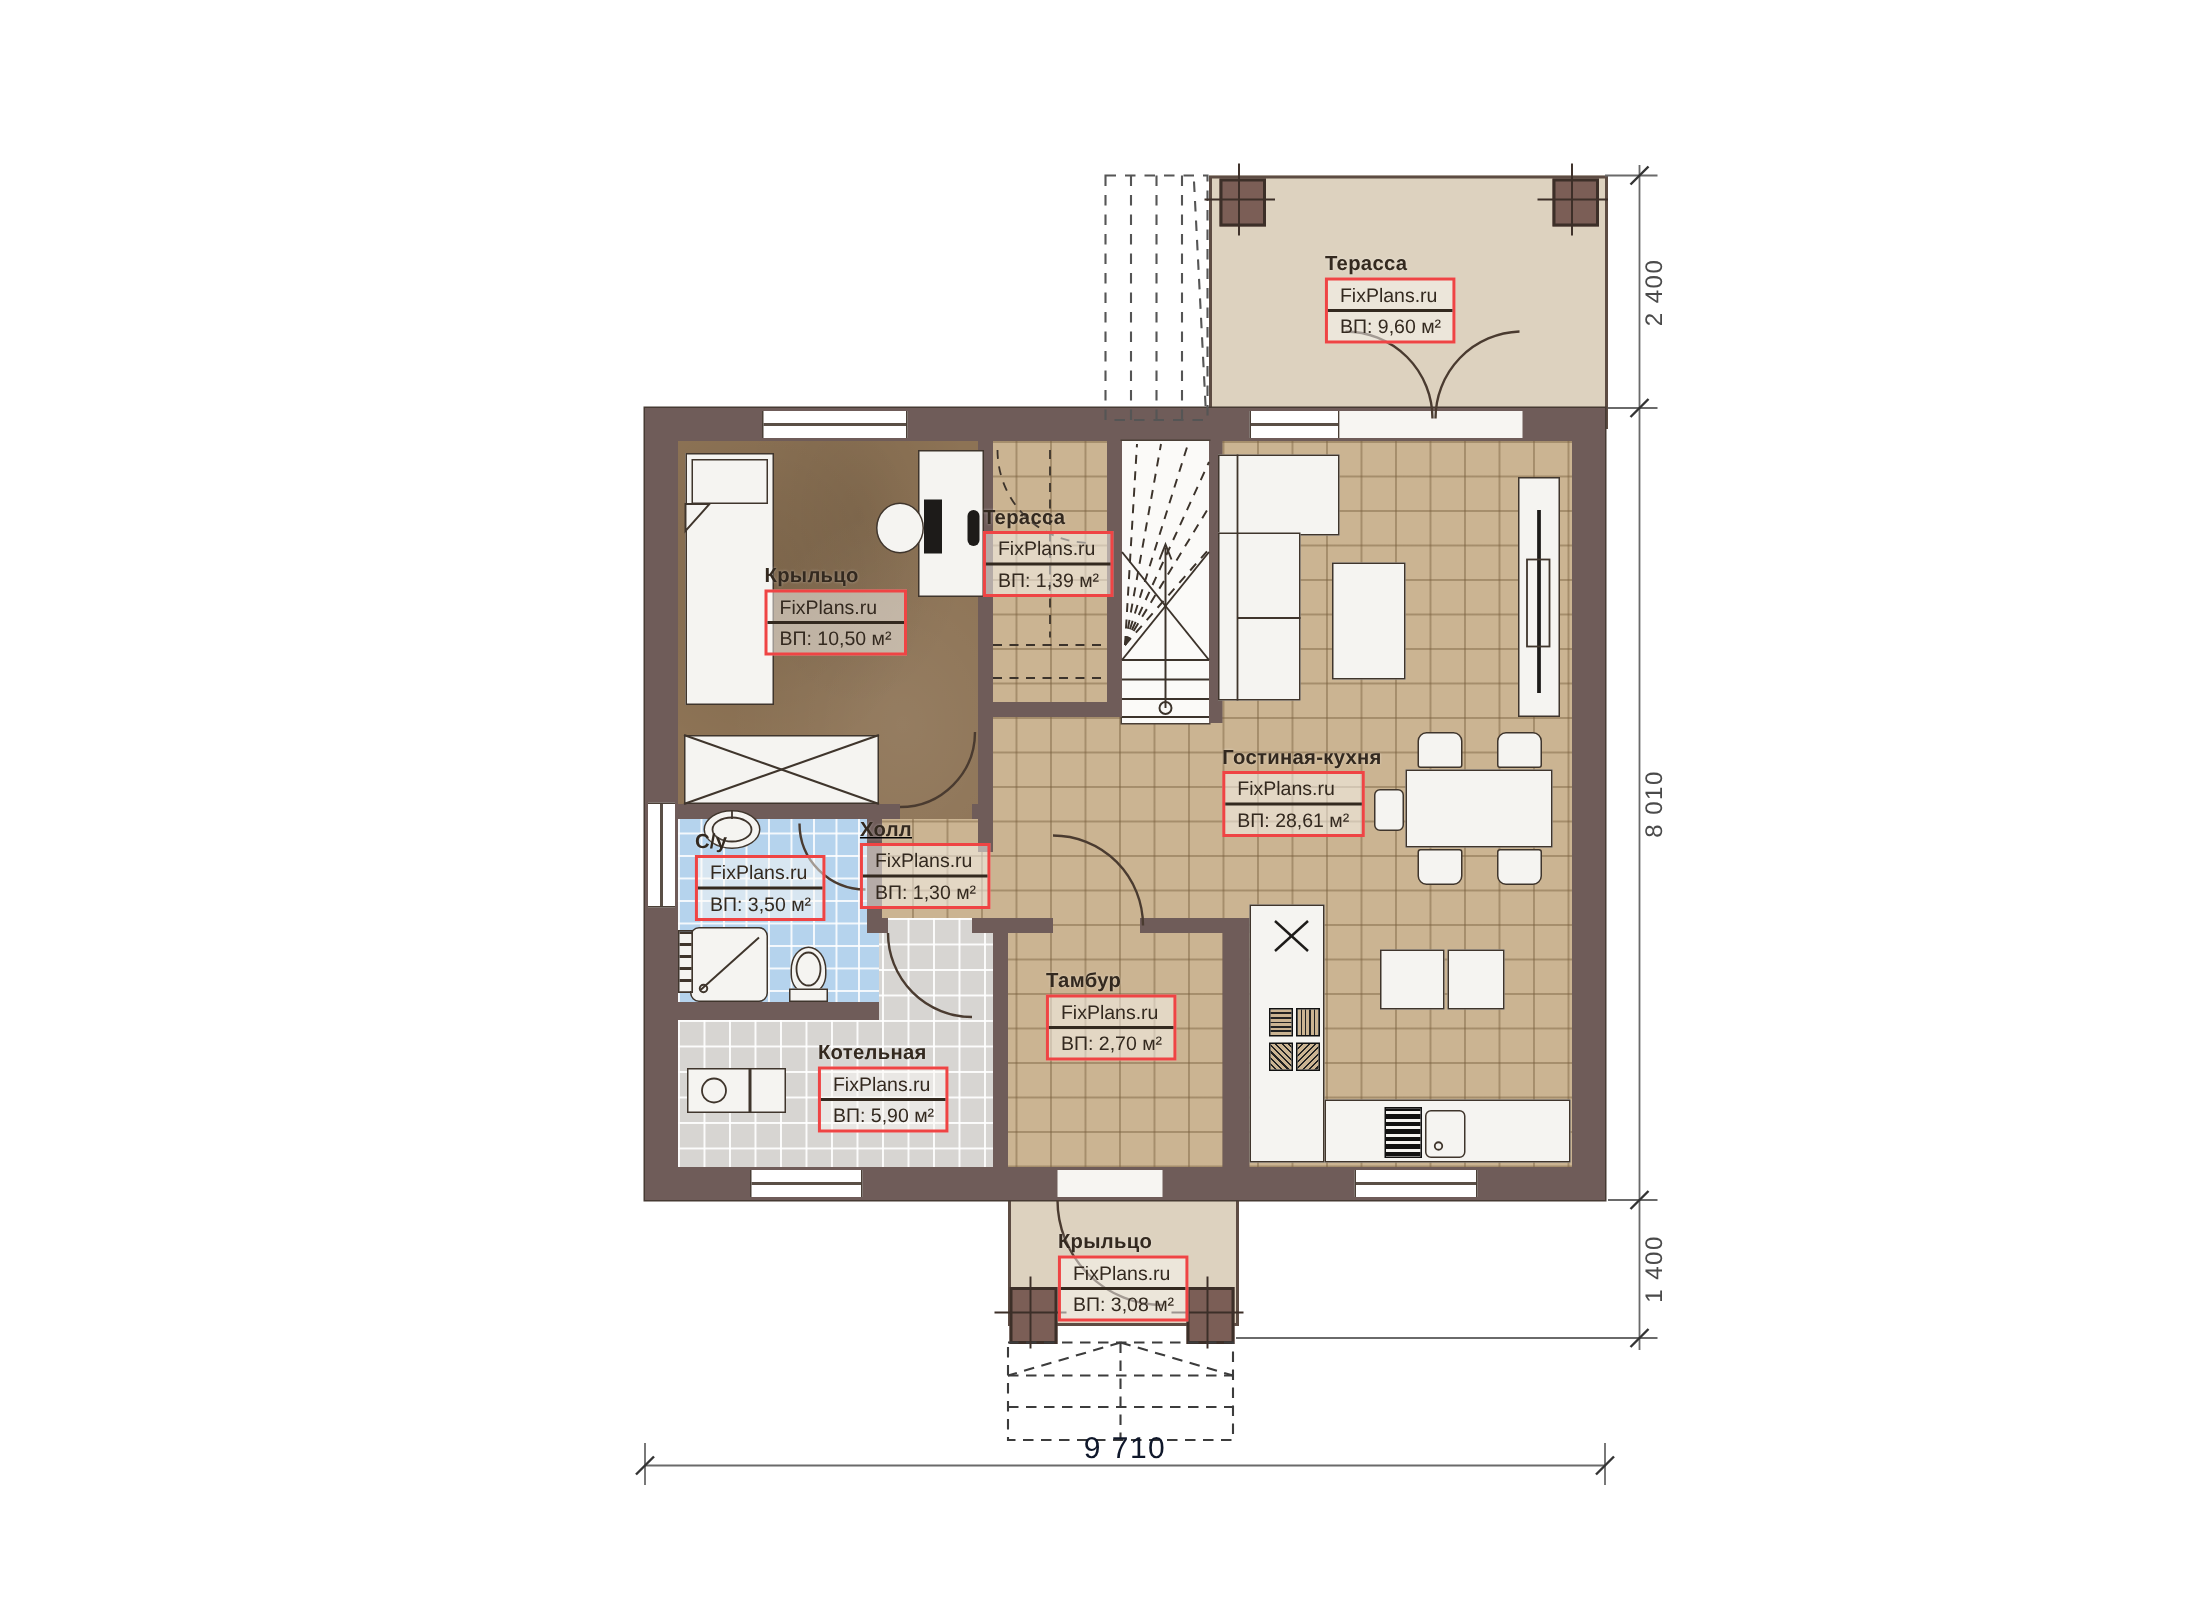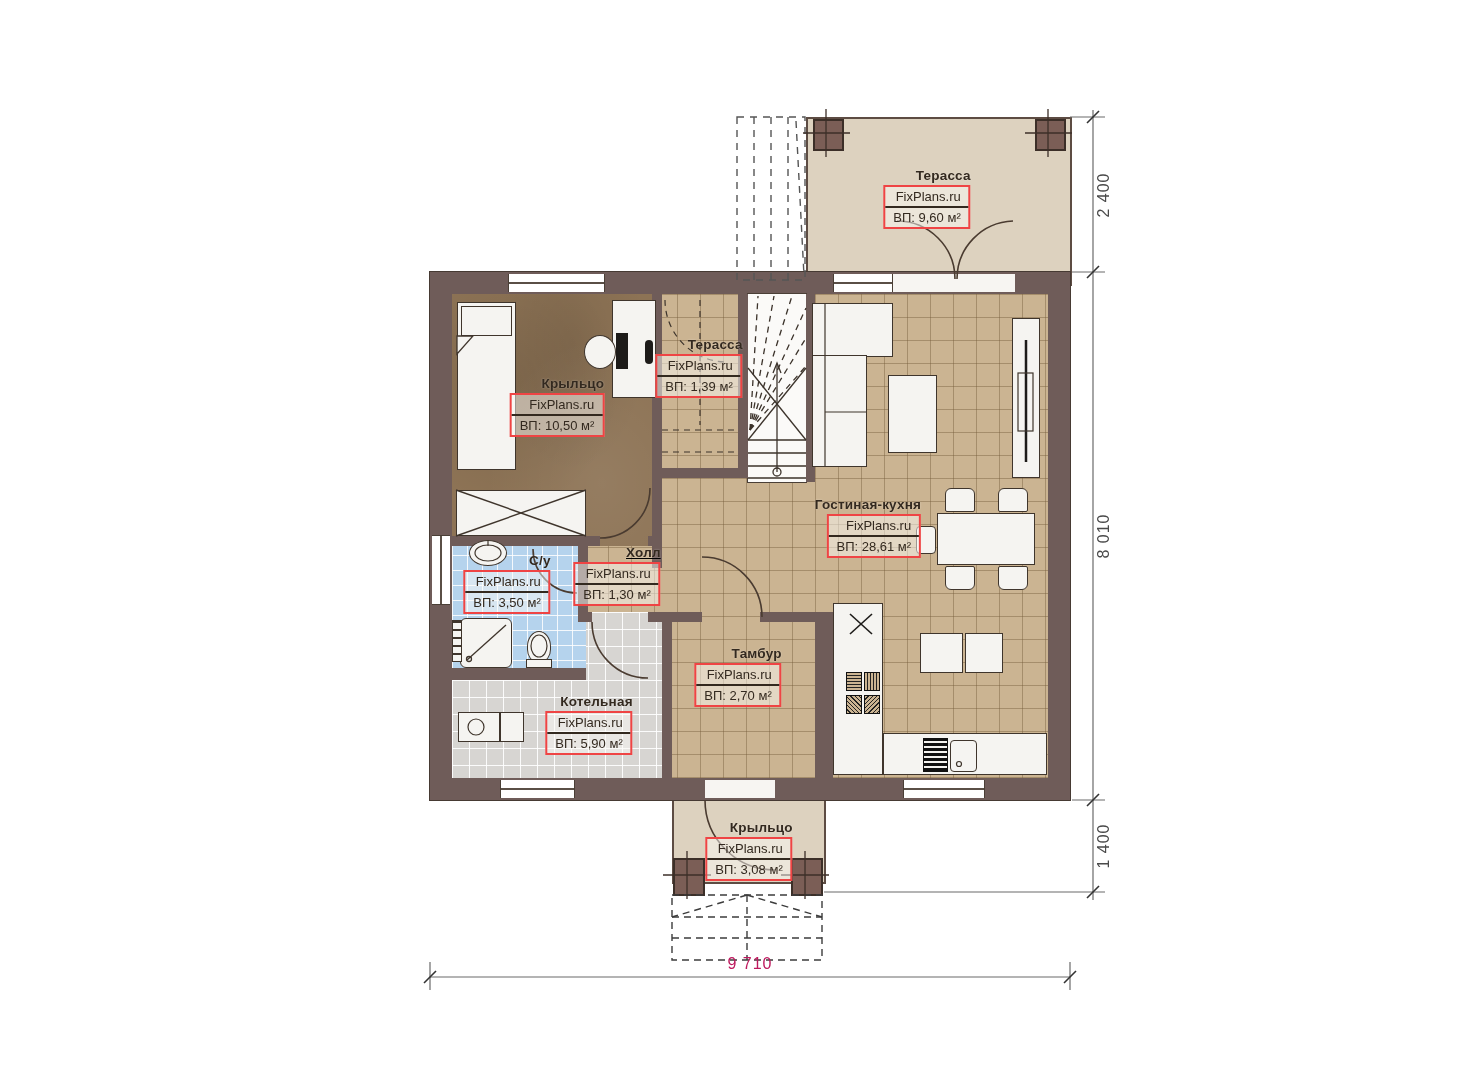--- a/index.html
+++ b/index.html
@@ -28,30 +28,30 @@
   .house{background:#6f5c59;outline:1.5px solid #463a33;}
   .column{background:#7b5e56;border:2px solid #3c2f28;}
   .furn{background:#f5f4f1;border:1.5px solid #3f352c;box-sizing:border-box;}
   .dark{background:#1d1b19;box-sizing:border-box;}
   .win-h{background:#fff;box-sizing:border-box;border-left:1px solid #4a3f36;border-right:1px solid #4a3f36;
     background-image:linear-gradient(to bottom,transparent 44%,#5a4f46 44%,#5a4f46 56%,transparent 56%);}
   .win-v{background:#fff;box-sizing:border-box;border-top:1px solid #4a3f36;border-bottom:1px solid #4a3f36;
     background-image:linear-gradient(to right,transparent 44%,#5a4f46 44%,#5a4f46 56%,transparent 56%);}
   .opening{background:#f7f5f2;}
   
-  .room-label{position:absolute;transform:translateX(-50%);text-align:right;z-index:40;}
+  .room-label{position:absolute;transform:translateX(-50%);text-align:left;z-index:40;}
   .room-name{font-weight:700;font-size:13.5px;color:#33291f;letter-spacing:.2px;margin-bottom:2px;
              text-shadow:0 0 2px rgba(255,255,255,.4);white-space:nowrap;}
   .label-box{display:inline-block;border:2px solid #ef4444;background:rgba(252,250,245,.50);}
   .label-row{font-size:13px;color:#33291f;padding:1px 8px;white-space:nowrap;line-height:17px;}
   .label-row.wm{border-bottom:2px solid #33291f;}
   
   .dim-v{position:absolute;transform:translate(-50%,-50%) rotate(-90deg);font-size:16px;color:#4a4a4a;
          letter-spacing:1px;white-space:nowrap;z-index:30;}
-  .dim-h{position:absolute;transform:translateX(-50%);font-size:16px;color:#be185d;
+  .dim-h{position:absolute;transform:translateX(-50%);font-size:20px;color:#0f172a;
          letter-spacing:1px;white-space:nowrap;z-index:30;}
   svg.overlay{position:absolute;left:0;top:0;z-index:25;pointer-events:none;}
   .z10{z-index:10}.z12{z-index:12}.z14{z-index:14}.z16{z-index:16}.z18{z-index:18}.z20{z-index:20}.z22{z-index:22}
 </style>
 </head>
 <body>
 
 <div id="canvas">
 
   <div class="abs outdoor" style="left:806px;top:117px;width:262px;height:165px;"></div>
@@ -306,21 +306,21 @@
   </div>
 
   <div class="room-label" style="left:589px;top:694px;">
     <div class="room-name">Котельная</div>
     <div class="label-box">
       <div class="label-row wm">FixPlans.ru</div>
       <div class="label-row">ВП: 5,90 м²</div>
     </div>
   </div>
 
-  <div class="room-label" style="left:714px;top:646px;padding-left:48px;">
+  <div class="room-label" style="left:741px;top:646px;">
     <div class="room-name">Тамбур</div>
     <div class="label-box">
       <div class="label-row wm">FixPlans.ru</div>
       <div class="label-row">ВП: 2,70 м²</div>
     </div>
   </div>
 
   <div class="room-label" style="left:749px;top:820px;">
     <div class="room-name">Крыльцо</div>
     <div class="label-box">

